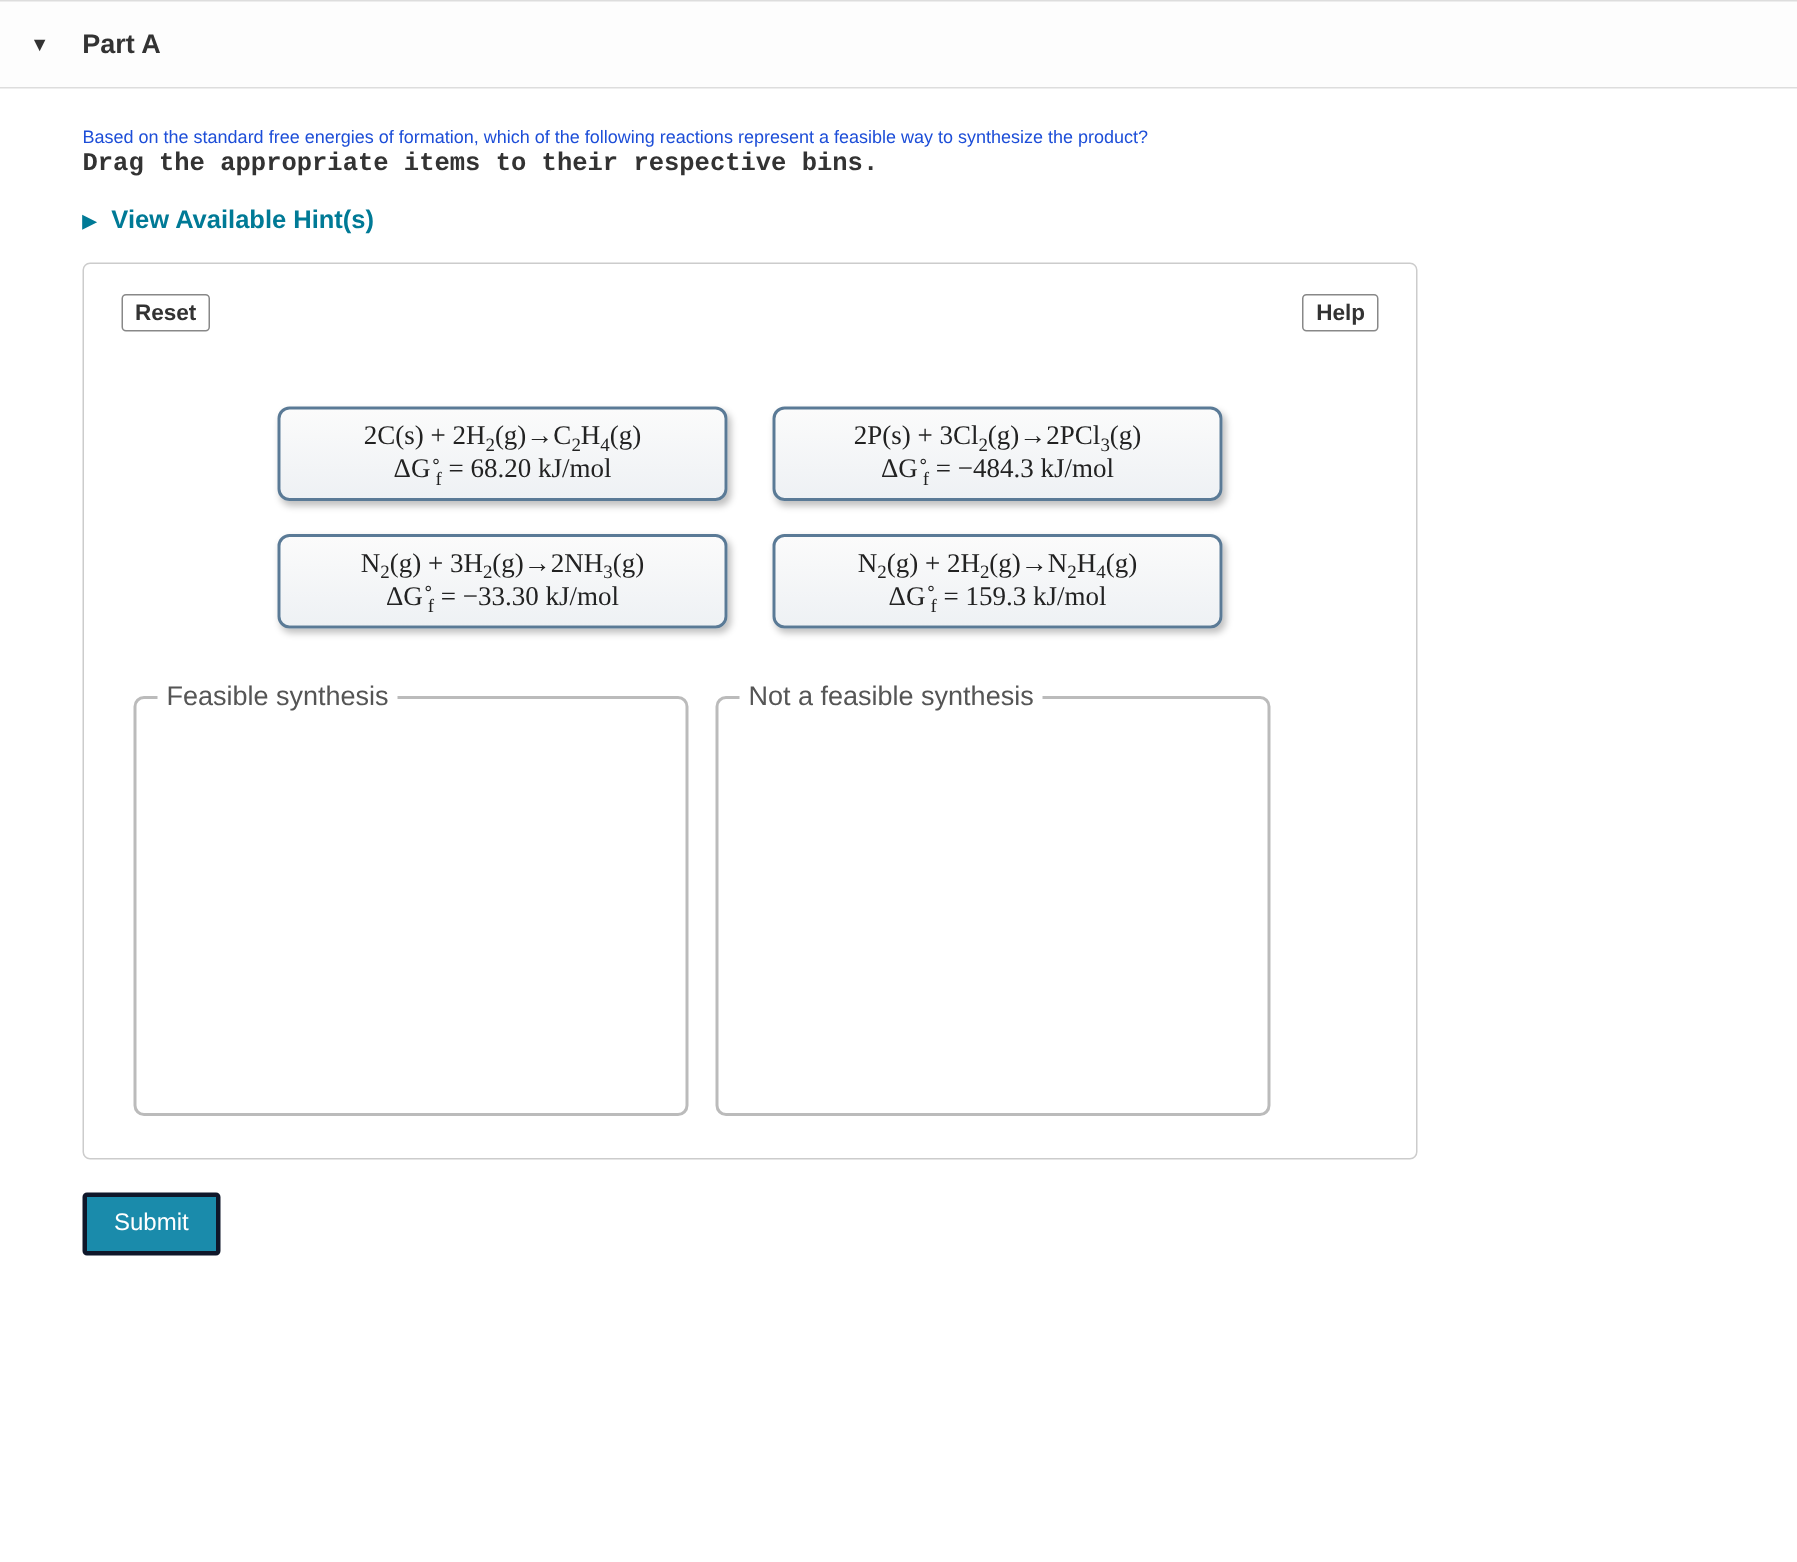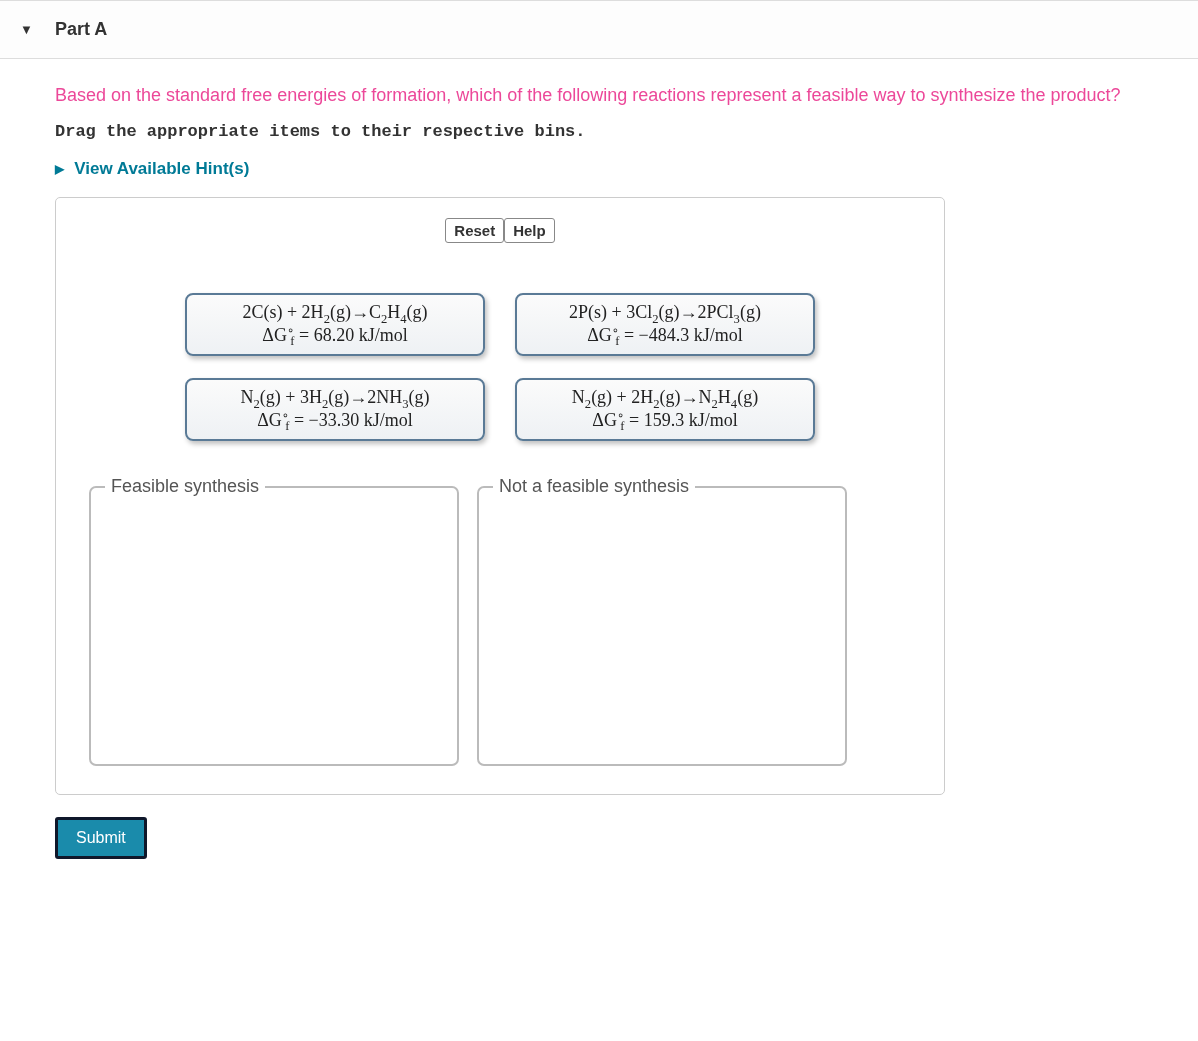--- a/index.html
+++ b/index.html
@@ -25,24 +25,24 @@
   }
   .part-title {
     font-weight: bold;
     font-size: 18px;
     color: #333;
   }
   .part-body {
     padding: 24px 55px 30px 55px;
   }
   .question-text {
-    font-size: 18px;
-    color: #ec4899;
+    font-size: 12px;
+    color: #1d4ed8;
     line-height: 1.4;
-    margin-bottom: 14px;
+    margin-bottom: 0;
   }
   .instruction-text {
     font-size: 17px;
     font-weight: bold;
     color: #333;
     margin-bottom: 18px;
     font-family: Liberation Mono, monospace;
   }
   .hints-toggle {
     display: flex;
@@ -60,21 +60,21 @@
   .work-panel {
     border: 1px solid #ccc;
     border-radius: 5px;
     padding: 20px 25px 28px 25px;
     position: relative;
     background: #fff;
     width: 890px;
   }
   .panel-actions {
     display: flex;
-    justify-content: center;
+    justify-content: space-between;
     margin-bottom: 50px;
   }
   .outline-btn {
     background: #fff;
     border: 1px solid #888;
     border-radius: 3px;
     padding: 3px 8px;
     font-size: 15px;
     font-weight: bold;
     color: #333;

